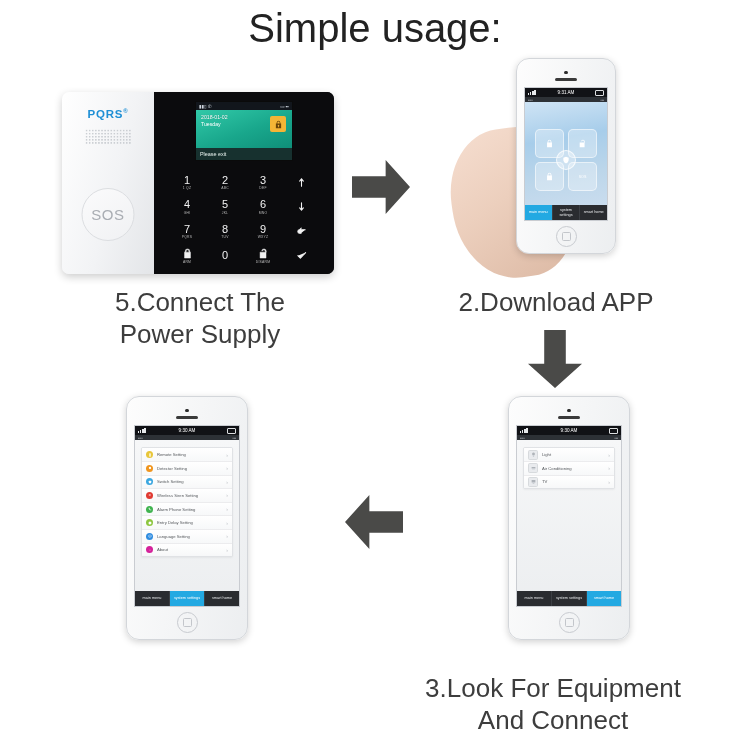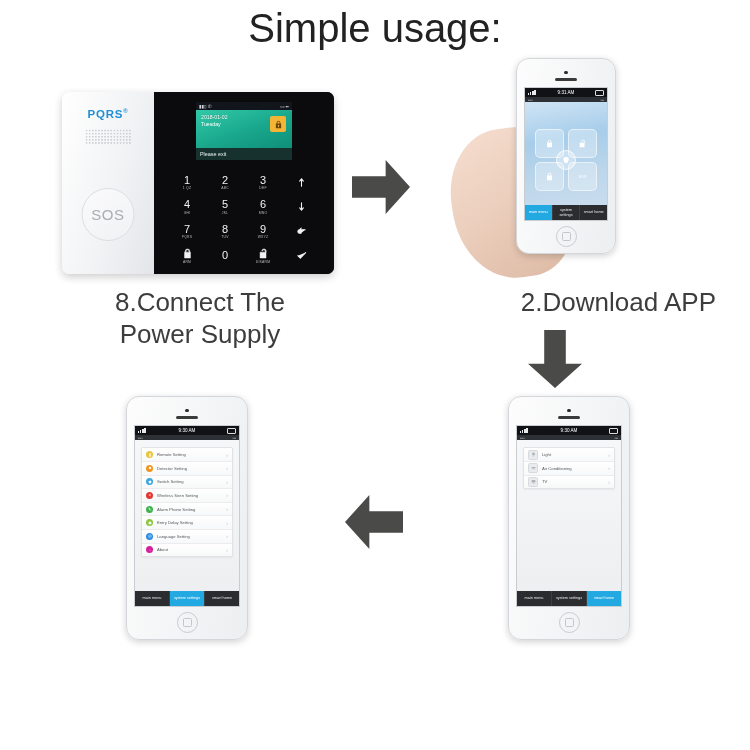--- a/index.html
+++ b/index.html
@@ -25,21 +25,21 @@
   
   .caption{
     position:absolute;
     text-align:center;
     font-size:26px;
     color:#3d3d3d;
     line-height:32px;
     white-space:pre-line;
   }
   #cap1{left:40px;top:286px;width:320px;}
-  #cap2{left:396px;top:286px;width:320px;text-align:right;}
+  #cap2{left:396px;top:286px;width:320px;}
   #cap3{left:383px;top:672px;width:340px;}
   #cap4{left:38px;top:672px;width:320px;}
 
   
   .arrow{position:absolute;}
   .arrow-right{
     width:58px;height:54px;
     background:#4a4a48;
     clip-path:polygon(0% 30%,58% 30%,58% 0%,100% 50%,58% 100%,58% 70%,0% 70%);
   }
@@ -405,21 +405,21 @@
         </div>
         <div class="key">
           <svg viewBox="0 0 24 24" fill="none" stroke-width="2.3">
               <path d="M4 12.5 9.5 18 21 5.5" stroke="#f2f2f2" stroke-linecap="round" stroke-linejoin="round"></path>
             </svg>
         </div>
       </div>
     </div>
   </div>
 
-  <div class="caption" id="cap1">8.Connect The
+  <div class="caption" id="cap1">5.Connect The
 Power Supply</div>
 
   <div class="arrow arrow-right" id="arrowA"></div>
   <div class="arrow arrow-down" id="arrowB"></div>
   <div class="arrow arrow-left" id="arrowC"></div>
 
   <div class="hand" style="left:452px;top:128px;width:120px;height:150px;transform:rotate(-8deg);"></div>
   <div class="phone" style="left:516px;top:58px;width:100px;height:196px;">
     <div class="phone-body">
       <div class="cam"></div>
@@ -567,20 +567,22 @@
             <div class="tab active">smart home</div>
           </div>
         </div>
       </div>
       <div class="home-btn">
           <span class="home-sq"></span>
         </div>
     </div>
   </div>
 
+  <div class="caption" id="cap3">3.Look For Equipment
+And Connect</div>
 
   <div class="phone" style="left:126px;top:396px;width:122px;height:244px;">
     <div class="phone-body">
       <div class="cam"></div>
       <div class="speaker"></div>
       <div class="screen">
         <div class="sbar-wrap">
           <div class="sbar">
             <span class="bars">
                 <i style="height:2px"></i>

